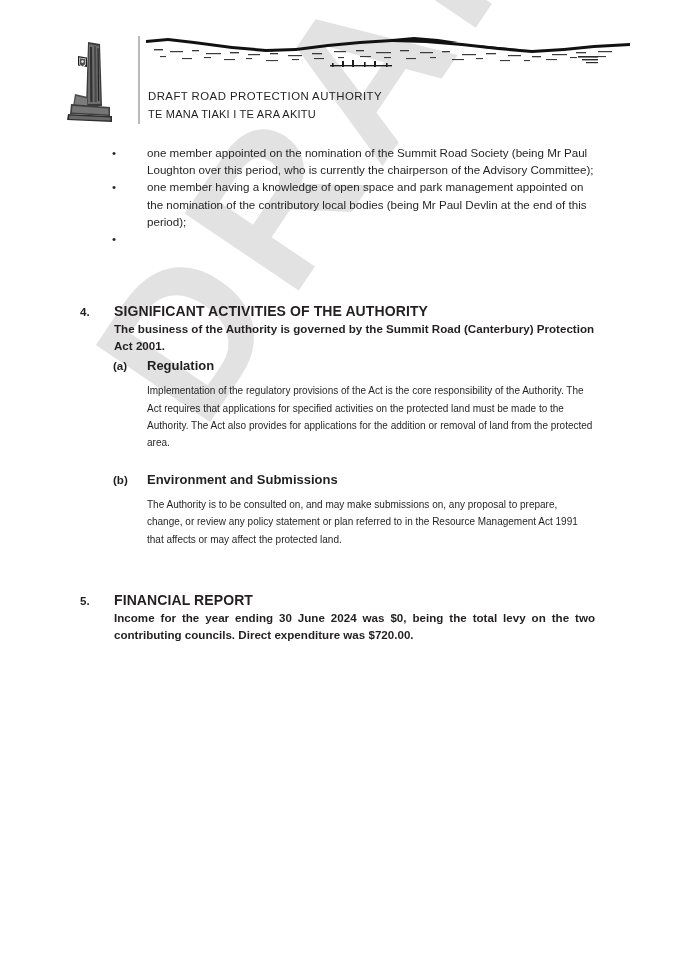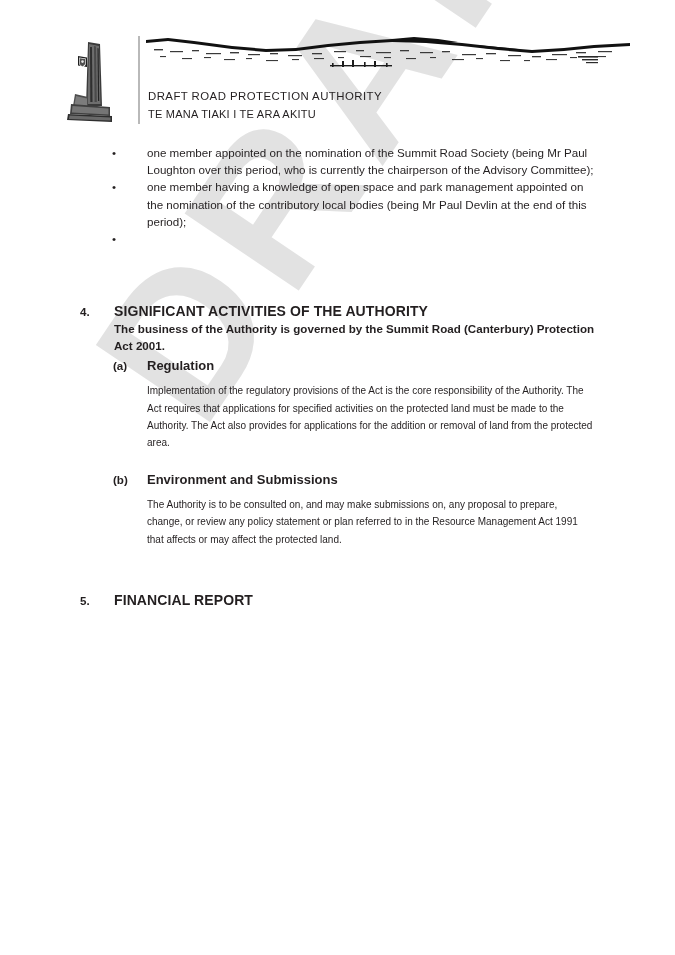--- a/index.html
+++ b/index.html
@@ -344,16 +344,17 @@
         </div>
         <div class="sub-body">The Authority is to be consulted on, and may make submissions on, any proposal to prepare, change, or review any policy statement or plan referred to in the Resource Management Act 1991 that affects or may affect the protected land.</div>
       </div>
     </div>
 
     <div class="numbered-section sec-5">
       <div class="sec-head-row">
         <span class="sec-num">5.</span>
         <span class="sec-title">FINANCIAL REPORT</span>
       </div>
+      <div class="sec-body justify">Income for the year ending 30 June 2024 was $0, being the total levy on the two contributing councils. Direct expenditure was $720.00.</div>
     </div>
 
   </div>
 </div>
 
 </body></html>

